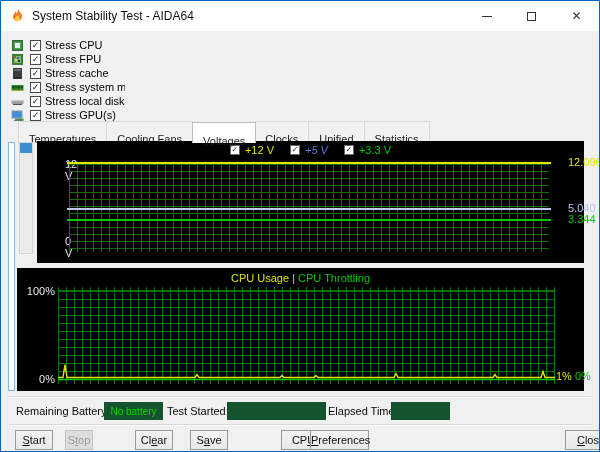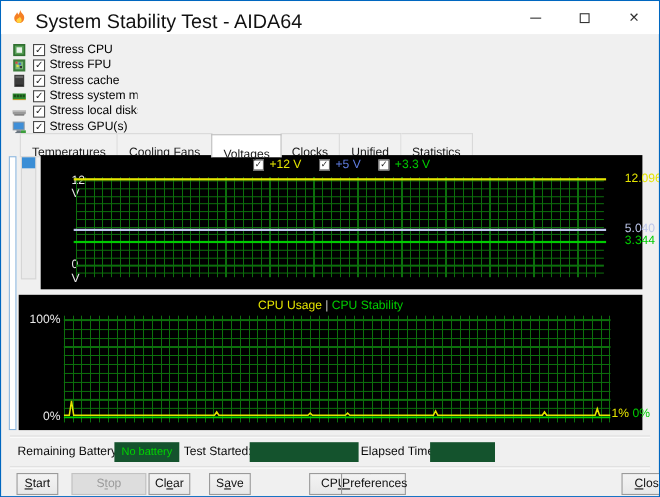--- a/index.html
+++ b/index.html
@@ -5,21 +5,21 @@
   * { box-sizing: border-box; margin: 0; padding: 0; }
   body { margin: 0; background: #ffffff; font-family: "Liberation Sans", sans-serif; }
   .window {
     position: relative; width: 600px; height: 452px;
     background: #f0f0f0; border: 1px solid #0067c0; overflow: hidden;
     font-size: 11px; color: #000;
   }
   
   .titlebar { position: absolute; left: 0; top: 0; right: 0; height: 30px; background: #fff; }
   .app-icon { position: absolute; left: 9px; top: 7px; width: 16px; height: 16px; }
-  .title-text { position: absolute; left: 31px; top: 8px; font-size: 18px; color: #111; white-space: nowrap; }
+  .title-text { position: absolute; left: 31px; top: 8px; font-size: 12px; color: #111; white-space: nowrap; }
   .cap-btn { position: absolute; top: 0; width: 45px; height: 30px; display: flex; align-items: center; justify-content: center; }
   .cap-btn.min { right: 90px; } .cap-btn.max { right: 45px; } .cap-btn.cls { right: 0; }
   .glyph-min { width: 10px; height: 0; border-top: 1px solid #333; }
   .glyph-max { width: 9px; height: 9px; border: 1px solid #333; }
   .glyph-cls { font-size: 12px; color: #333; line-height: 12px; }
   
   .stress-panel { position: absolute; left: 0; top: 36px; width: 124px; height: 88px; overflow: hidden; }
   .stress-row { position: absolute; left: 0; height: 14px; display: flex; align-items: center; white-space: nowrap; }
   .stress-icon { position: absolute; left: 10px; width: 13px; height: 13px; }
   .cb { position: absolute; left: 29px; width: 11px; height: 11px; background: #fff; border: 1px solid #494949;
@@ -186,21 +186,21 @@
   </div>
 
   <div class="graph graph1">
     <div class="legend">
       <span class="legend-item">
         <span class="legend-cb">✓</span>
         <span class="legend-label" style="color: rgb(228, 228, 0);">+12 V</span>
       </span>
       <span class="legend-item">
         <span class="legend-cb">✓</span>
-        <span class="legend-label" style="color: rgb(95, 124, 224);">+5 V</span>
+        <span class="legend-label" style="color: rgb(95, 124, 224); font-style: italic;">+5 V</span>
       </span>
       <span class="legend-item">
         <span class="legend-cb">✓</span>
         <span class="legend-label" style="color: rgb(0, 204, 0);">+3.3 V</span>
       </span>
     </div>
     <span class="ylab g1-ylab" style="top:17px">12 V</span>
     <span class="ylab g1-ylab" style="top:94px">0 V</span>
     <div class="grid g1"></div>
     <div class="vline" style="top: 21px; background: rgb(228, 228, 0);"></div>
@@ -208,21 +208,21 @@
     <div class="vline" style="top: 78px; background: rgb(0, 204, 0);"></div>
     <span class="vreading" style="top: 15px; color: rgb(228, 228, 0);">12.096</span>
     <span class="vreading" style="top: 61px; color: rgb(188, 198, 234);">5.040</span>
     <span class="vreading" style="top: 72px; color: rgb(0, 204, 0);">3.344</span>
   </div>
 
   <div class="graph graph2">
     <div class="g2-title">
       <span id="cpu-title-left" style="color: rgb(228, 228, 0);">CPU Usage</span>
       <span style="color:#c8c8c8">|</span>
-      <span id="cpu-title-right" style="color: rgb(0, 204, 0);">CPU Stability</span>
+      <span id="cpu-title-right" style="color: rgb(0, 204, 0);">CPU Throttling</span>
     </div>
     <span class="ylab g2-ylab" style="top:17px">100%</span>
     <span class="ylab g2-ylab" style="top:105px">0%</span>
     <div class="grid g2"></div>
     <svg class="spark" width="497" height="97" viewBox="0 0 497 97">
       <line id="throttle-line" x1="0" y1="92.5" x2="497" y2="92.5" stroke-width="1.6" stroke="#00cc00"></line>
       <polyline id="usage-line" fill="none" stroke-width="1.4" points="0,90.5 5,90.5 7,77.5 9,90.5 137,90.5 139,87.5 141,90.5 222,90.5 224,88.5 226,90.5 256,90.5 258,88.5 260,90.5 336,90.5 338,86.5 340,90.5 435,90.5 437,87.5 439,90.5 483,90.5 485,84.5 487,90.5 497,90.5" stroke="#e4e400"></polyline>
     </svg>
     <div class="g2-readings">
       <span id="cpu-usage-reading" style="color: rgb(228, 228, 0);">1%</span>
@@ -239,20 +239,20 @@
   <div class="status-box" style="left:226px; width:99px">
     <span class="battery-value"></span>
   </div>
   <span class="status-label" style="left:327px">Elapsed Time:</span>
   <div class="status-box" style="left:390px; width:59px">
     <span class="battery-value"></span>
   </div>
 
   <div class="hsep sep2"></div>
   <div class="btn" style="left:14px; width:38px"><span></span><span class="key">S</span><span>tart</span></div>
-  <div class="btn disabled" style="left:64px; width:68px"><span>S</span><span class="key">t</span><span>op</span></div>
+  <div class="btn disabled" style="left:64px; width:28px"><span>S</span><span class="key">t</span><span>op</span></div>
   <div class="btn" style="left:134px; width:38px"><span>Cl</span><span class="key">e</span><span>ar</span></div>
   <div class="btn" style="left:189px; width:38px"><span>S</span><span class="key">a</span><span>ve</span></div>
   <div class="btn" style="left:280px; width:56px"><span>CP</span><span class="key">U</span><span>ID</span></div>
   <div class="btn" style="left:309px; width:59px"><span></span><span class="key">P</span><span>references</span></div>
   <div class="btn" style="left:564px; width:52px"><span></span><span class="key">C</span><span>lose</span></div>
 
 </div>
 
 </body></html>

